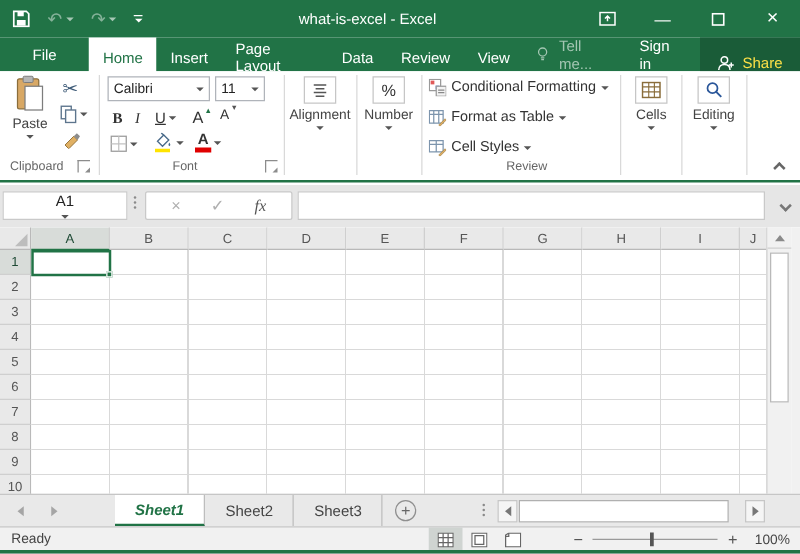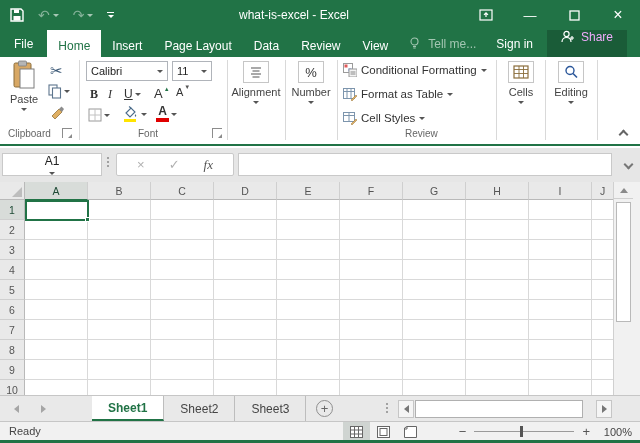--- a/index.html
+++ b/index.html
@@ -19,25 +19,25 @@
   .qat-custom { display:flex; flex-direction:column; align-items:center; }
   .qat-custom .bar { width:7px; height:1px; background:#fff; margin-bottom:2px; }
   .qat-custom .tri { width:0;height:0;border-left:3px solid transparent;border-right:3px solid transparent;border-top:3px solid #fff; }
   .title-text { position:absolute; left:128px; right:180px; top:0; height:30px; line-height:30px; text-align:center; color:#ffffff; font-size:12px; }
   .win-controls { position:absolute; right:0; top:0; height:30px; display:flex; align-items:center; }
   .win-btn { width:44px; height:30px; display:flex; align-items:center; justify-content:center; color:#fff; font-size:13px; }
 
   
   .tabrow { position:absolute; left:0; top:30px; width:640px; height:27px; background:#217346; display:flex; align-items:stretch; }
   .rtab { color:#fff; font-size:12px; padding:16px 11px; display:flex; align-items:center; }
-  .rtab.file { padding:0 14px; }
+  .rtab.file { padding:0 26px; }
   .rtab.active { background:#fff; color:#217346; }
   .tellme { display:flex; align-items:center; gap:8px; color:#a3c6b2; padding:0 10px; }
   .signin { color:#fff; padding:0 10px; display:flex; align-items:center;}
-  .share { background:#1a5c38; color:#f0abfc; display:flex; align-items:flex-start; gap:6px; padding:0 14px; margin-left:4px; }
+  .share { background:#1a5c38; color:#fde047; display:flex; align-items:flex-end; gap:6px; padding:0 14px; margin-left:4px; }
 
   
   .ribbon { position:absolute; left:0; top:57px; width:640px; height:89px; background:#fff; border-bottom:2px solid #217346; }
   .vsep { position:absolute; top:3px; height:80px; width:1px; background:#d9d9d9; }
   .grp-label { position:absolute; top:71px; font-size:10px; color:#666; }
   .launcher { position:absolute; top:71px; width:10px; height:10px; border-left:1px solid #8c8c8c; border-top:1px solid #8c8c8c; }
   .launcher:after { content:""; position:absolute; right:0px; bottom:0px; width:0; height:0; border-top:4px solid transparent; border-right:4px solid #8c8c8c; }
   .dd { width:0;height:0;border-left:3px solid transparent;border-right:3px solid transparent;border-top:3px solid #555; display:inline-block; }
   .bigbtn { position:absolute; display:flex; flex-direction:column; align-items:center; }
   .bigbtn .lbl { font-size:11px; color:#444; margin-top:3px; }
@@ -85,21 +85,21 @@
   .vthumb { position:absolute; left:2px; top:20px; width:15px; height:120px; background:#fff; border:1px solid #b9b9b9; }
   .right-margin { position:absolute; right:0; top:0; width:7px; height:213px; background:#f1f1f1; }
 
   
   .sheetbar { position:absolute; left:0; top:395px; width:640px; height:26px; background:#e9e9e9; border-top:1px solid #c6c6c6; }
   .navarrows { position:absolute; left:14px; top:0; height:25px; display:flex; align-items:center; gap:22px; }
   .tri-l { width:0;height:0;border-top:4px solid transparent;border-bottom:4px solid transparent;border-right:5px solid #a5a5a5; }
   .tri-r { width:0;height:0;border-top:4px solid transparent;border-bottom:4px solid transparent;border-left:5px solid #a5a5a5; }
   .stabs { position:absolute; left:92px; top:0; height:25px; display:flex; }
   .stab { height:25px; padding:0 16px; display:flex; align-items:center; font-size:12px; color:#444; border-right:1px solid #bdbdbd; }
-  .stab.active { background:#fff; color:#217346; font-weight:bold; border-bottom:2px solid #217346; border-right:1px solid #bdbdbd; }
+  .stab.active { background:#fff; color:#217346; font-weight:bold; border-bottom:2px solid #217346; border-right:1px solid #bdbdbd;font-style:italic; }
   .addsheet { position:absolute; left:316px; top:4px; width:17px; height:17px; border:1px solid #8f8f8f; border-radius:50%; color:#666; font-size:13px; line-height:15px; text-align:center; background:#e9e9e9;}
   .sb-dots { position:absolute; left:386px; top:7px; display:flex; flex-direction:column; gap:2px; }
   .sb-dots i { width:2px; height:2px; background:#8a8a8a; border-radius:50%; }
   .hscroll { position:absolute; left:398px; top:3px; width:218px; height:19px; background:#e9e9e9; display:flex; align-items:center; }
   .hbtn { width:16px; height:18px; background:#f5f5f5; border:1px solid #c6c6c6; display:flex; align-items:center; justify-content:center; }
   .hthumb { width:168px; height:18px; background:#fff; border:1px solid #b0b0b0; margin:0 1px; }
 
   
   .statusbar { position:absolute; left:0; top:421px; width:640px; height:19px; background:#f1f1f1; border-top:1px solid #c6c6c6; }
   .ready { position:absolute; left:9px; top:0; height:19px; line-height:19px; font-size:11px; color:#444; }

